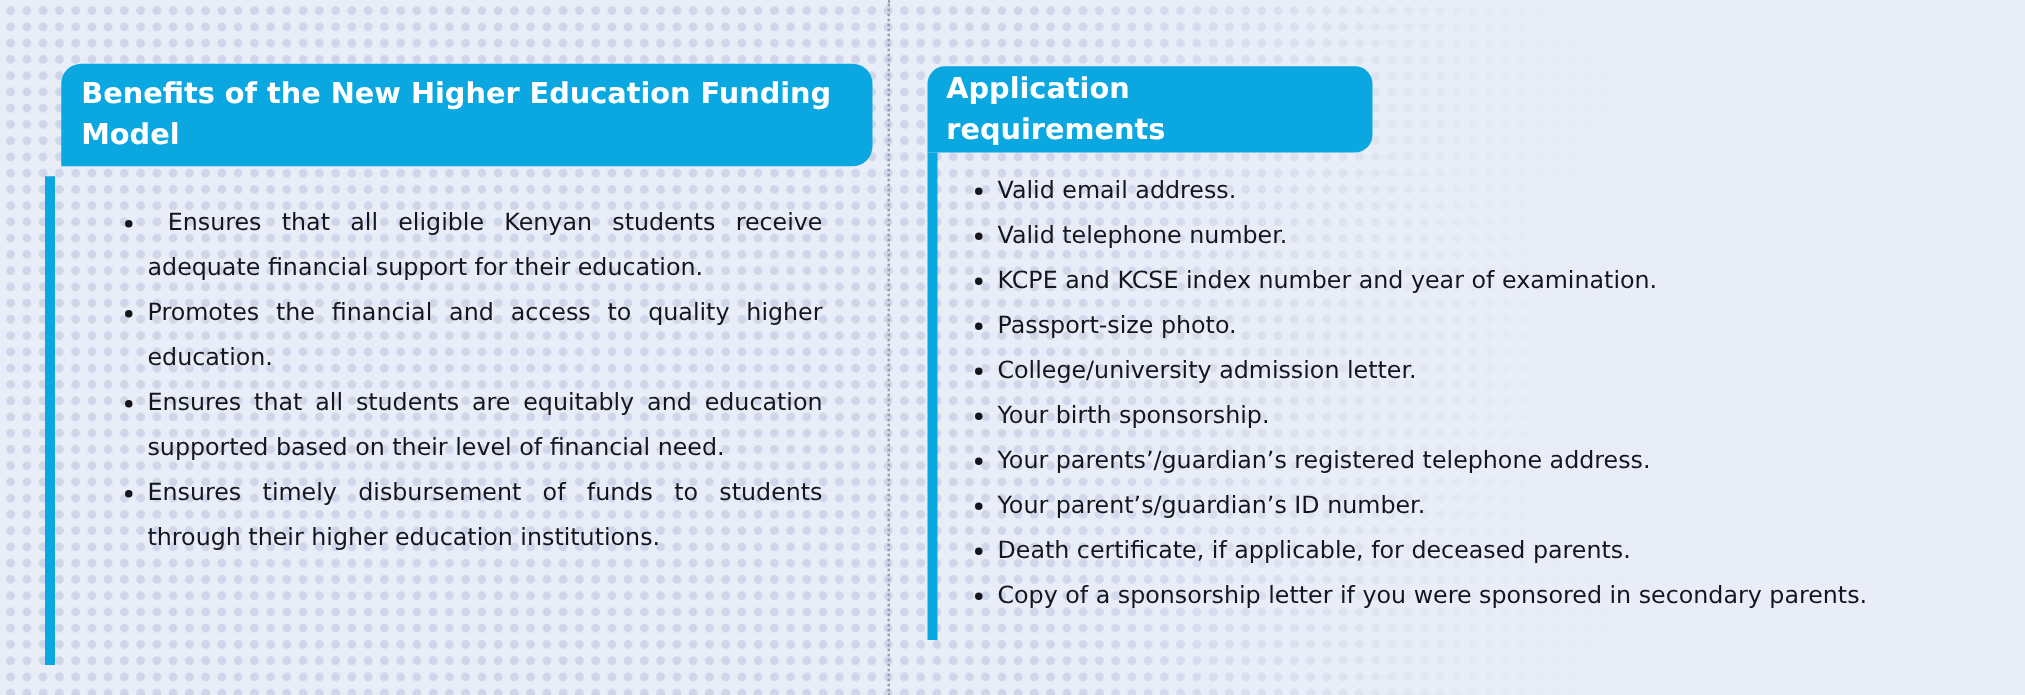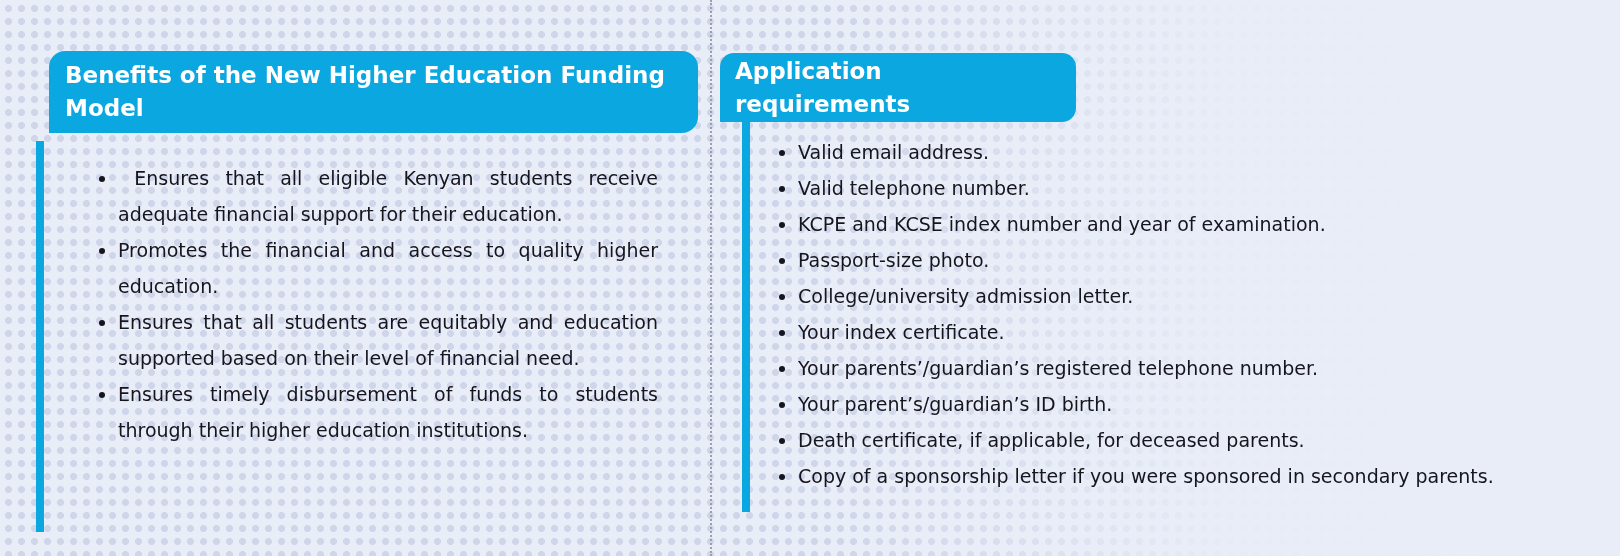--- a/index.html
+++ b/index.html
@@ -66,21 +66,21 @@
     border-radius:16px 16px 16px 0;
     margin-left:12px;
   }
   .benefits-bar{left:36px;top:141px;height:391px;}
   .benefits-list{
     left:98px;top:160px;width:540px;
     text-align:justify;
   }
   
   .requirements-header{
-    left:720px;top:53px;width:356px;height:69px;
+    left:742px;top:53px;width:356px;height:69px;
     padding:12px 15px;
     border-radius:14px 14px 14px 0;
   }
   .requirements-bar{left:742px;top:122px;height:390px;}
   .requirements-list{
     left:778px;top:134px;width:790px;
     text-align:left;
   }
 </style>
 </head>
@@ -107,19 +107,19 @@
   <div class="card-header requirements-header">
     <span>Application requirements</span>
   </div>
   <div class="accent-bar requirements-bar"></div>
   <ul class="card-list requirements-list">
       <li>Valid email address.</li>
       <li>Valid telephone number.</li>
       <li>KCPE and KCSE index number and year of examination.</li>
       <li>Passport-size photo.</li>
       <li>College/university admission letter.</li>
-      <li>Your index certificate.</li>
-      <li>Your parents’/guardian’s registered telephone number.</li>
-      <li>Your parent’s/guardian’s ID birth.</li>
+      <li>Your birth sponsorship.</li>
+      <li>Your parents’/guardian’s registered telephone address.</li>
+      <li>Your parent’s/guardian’s ID number.</li>
       <li>Death certificate, if applicable, for deceased parents.</li>
       <li>Copy of a sponsorship letter if you were sponsored in secondary parents.</li>
     </ul>
 </div>
 
 </body></html>

